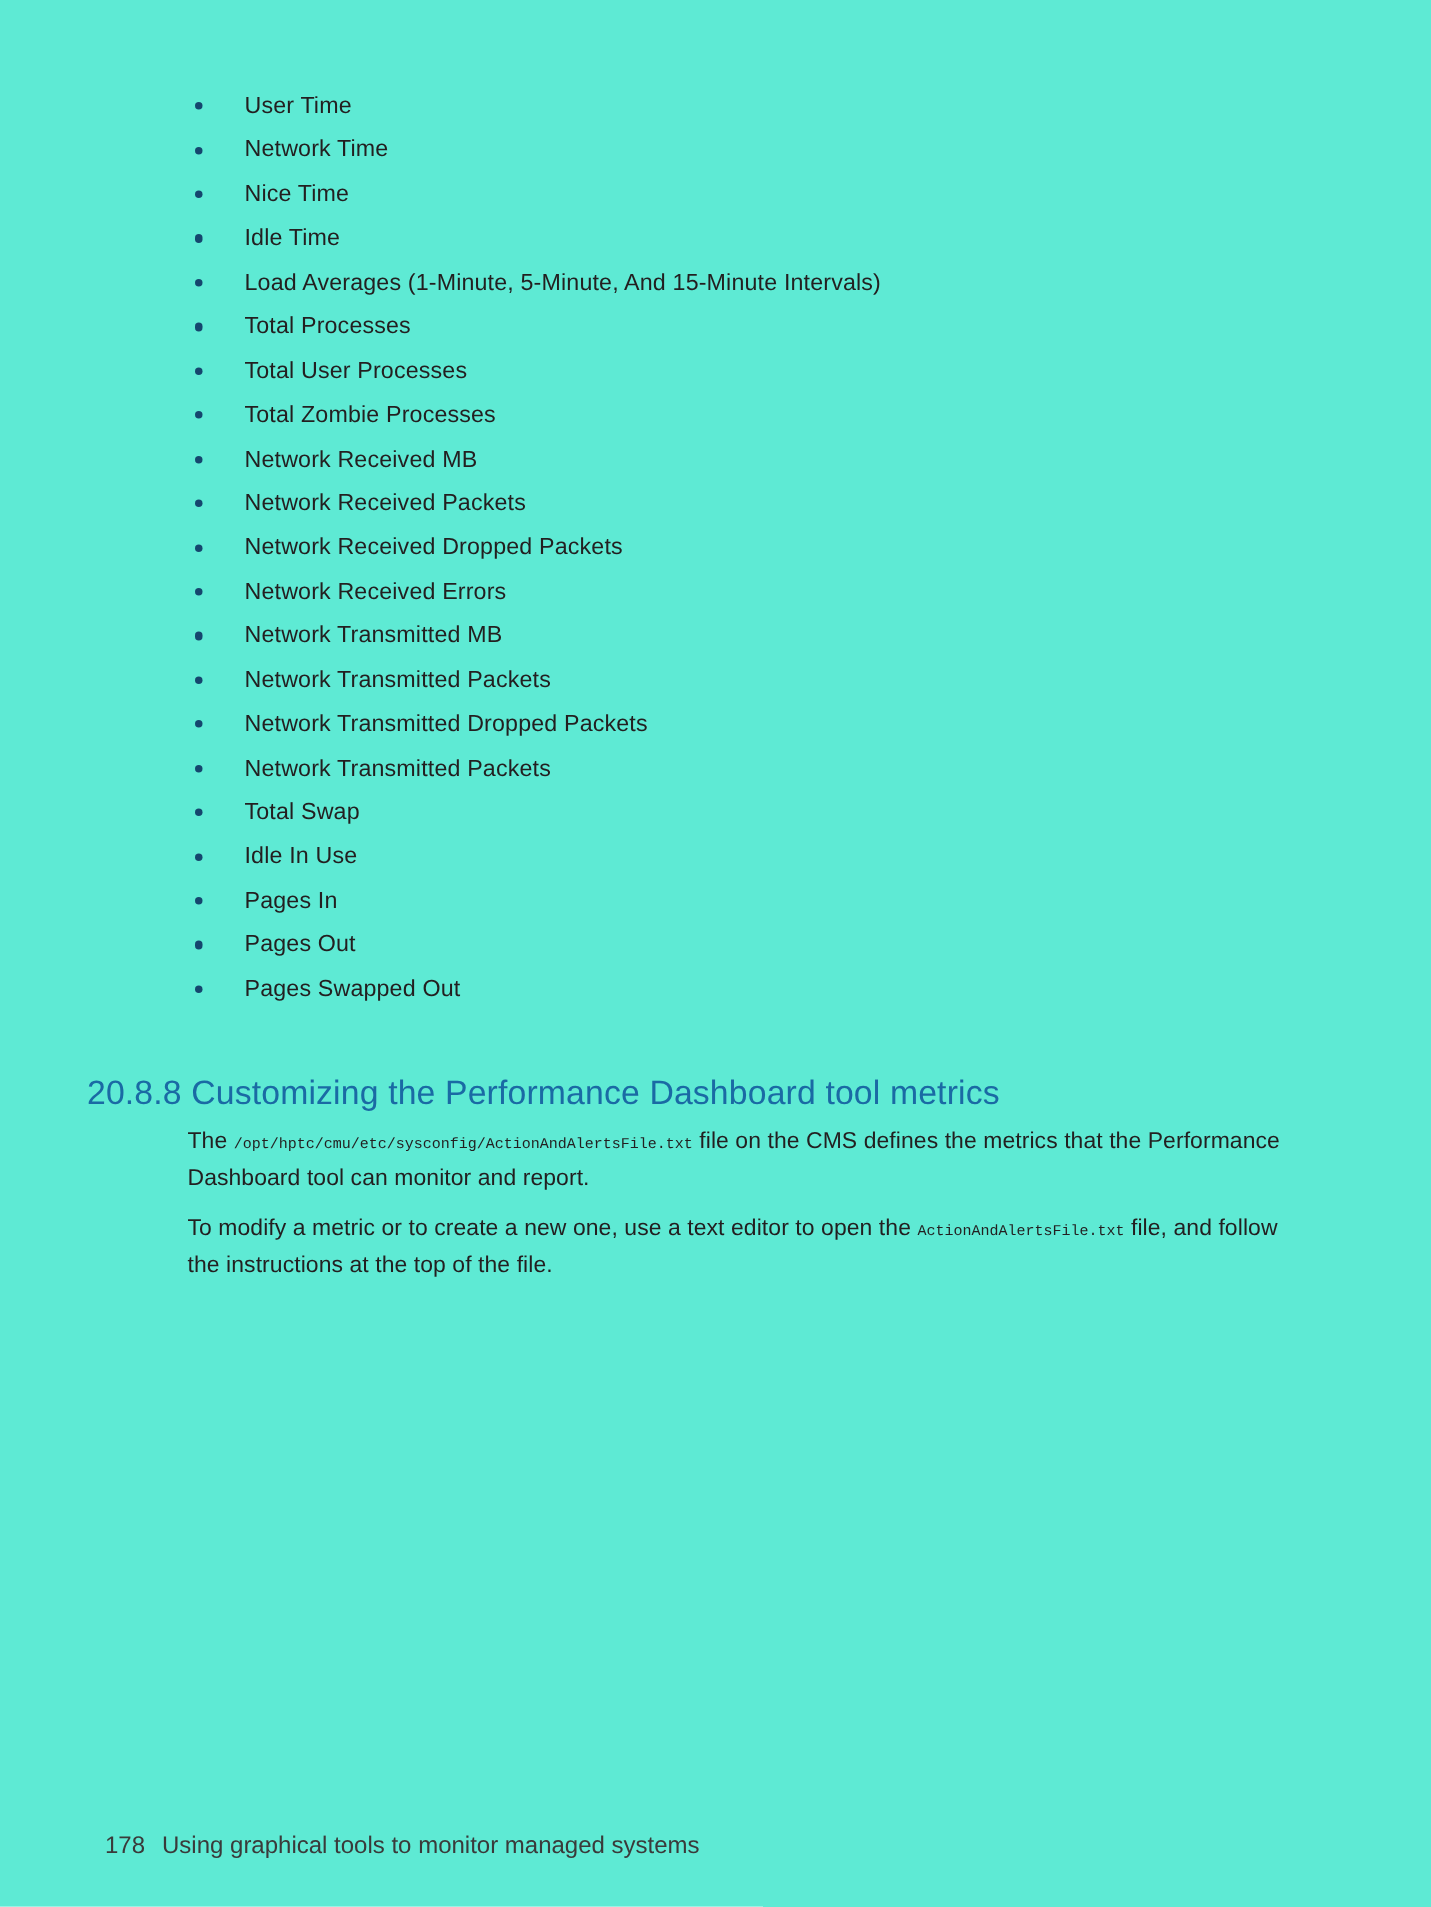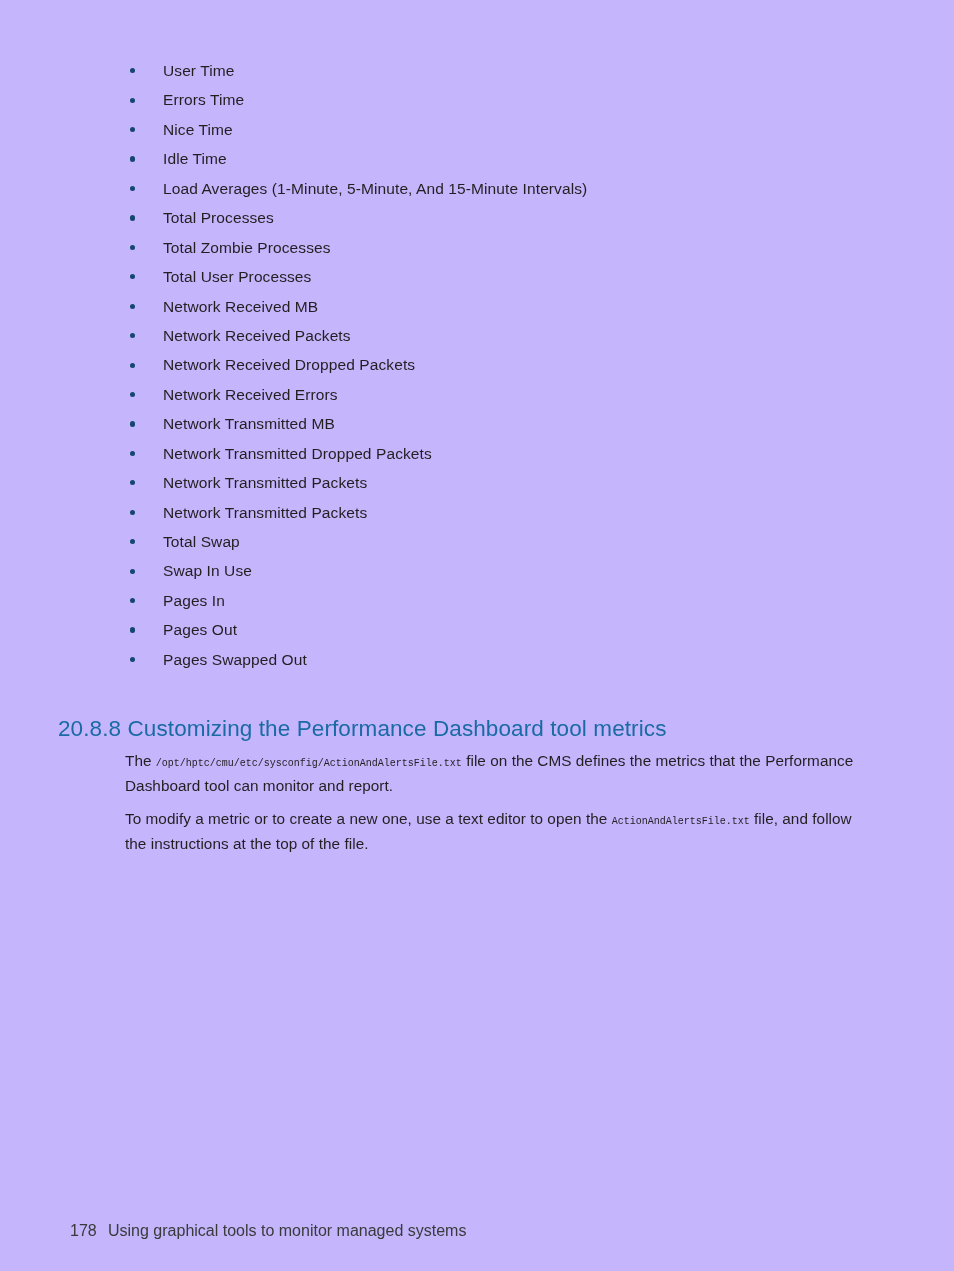--- a/index.html
+++ b/index.html
@@ -14,21 +14,21 @@
     position: relative;
     font-family: "Liberation Sans", sans-serif;
     color: #231f20;
     overflow: hidden;
   }
 
   .page {
     position: relative;
     width: 954px;
     height: 1271px;
-    background: #c4b5fd;
+    background: #5eead4;
   }
 
   
   .metric-list {
     position: absolute;
     left: 0;
     top: 56px;
     width: 880px;
     margin: 0;
     padding: 0;
@@ -118,85 +118,85 @@
 
 <div class="page">
 
   <ul class="metric-list">
     <li class="metric-item">
       <span class="bullet"></span>
       <span>User Time</span>
     </li>
     <li class="metric-item">
       <span class="bullet"></span>
-      <span>Errors Time</span>
+      <span>Network Time</span>
     </li>
     <li class="metric-item">
       <span class="bullet"></span>
       <span>Nice Time</span>
     </li>
     <li class="metric-item">
       <span class="bullet"></span>
       <span>Idle Time</span>
     </li>
     <li class="metric-item">
       <span class="bullet"></span>
       <span>Load Averages (1-Minute, 5-Minute, And 15-Minute Intervals)</span>
     </li>
     <li class="metric-item">
       <span class="bullet"></span>
       <span>Total Processes</span>
     </li>
     <li class="metric-item">
       <span class="bullet"></span>
+      <span>Total User Processes</span>
+    </li>
+    <li class="metric-item">
+      <span class="bullet"></span>
       <span>Total Zombie Processes</span>
     </li>
     <li class="metric-item">
       <span class="bullet"></span>
-      <span>Total User Processes</span>
-    </li>
-    <li class="metric-item">
-      <span class="bullet"></span>
       <span>Network Received MB</span>
     </li>
     <li class="metric-item">
       <span class="bullet"></span>
       <span>Network Received Packets</span>
     </li>
     <li class="metric-item">
       <span class="bullet"></span>
       <span>Network Received Dropped Packets</span>
     </li>
     <li class="metric-item">
       <span class="bullet"></span>
       <span>Network Received Errors</span>
     </li>
     <li class="metric-item">
       <span class="bullet"></span>
       <span>Network Transmitted MB</span>
     </li>
     <li class="metric-item">
       <span class="bullet"></span>
+      <span>Network Transmitted Packets</span>
+    </li>
+    <li class="metric-item">
+      <span class="bullet"></span>
       <span>Network Transmitted Dropped Packets</span>
     </li>
     <li class="metric-item">
       <span class="bullet"></span>
       <span>Network Transmitted Packets</span>
     </li>
     <li class="metric-item">
       <span class="bullet"></span>
-      <span>Network Transmitted Packets</span>
-    </li>
-    <li class="metric-item">
-      <span class="bullet"></span>
       <span>Total Swap</span>
     </li>
     <li class="metric-item">
       <span class="bullet"></span>
-      <span>Swap In Use</span>
+      <span>Idle In Use</span>
     </li>
     <li class="metric-item">
       <span class="bullet"></span>
       <span>Pages In</span>
     </li>
     <li class="metric-item">
       <span class="bullet"></span>
       <span>Pages Out</span>
     </li>
     <li class="metric-item">

